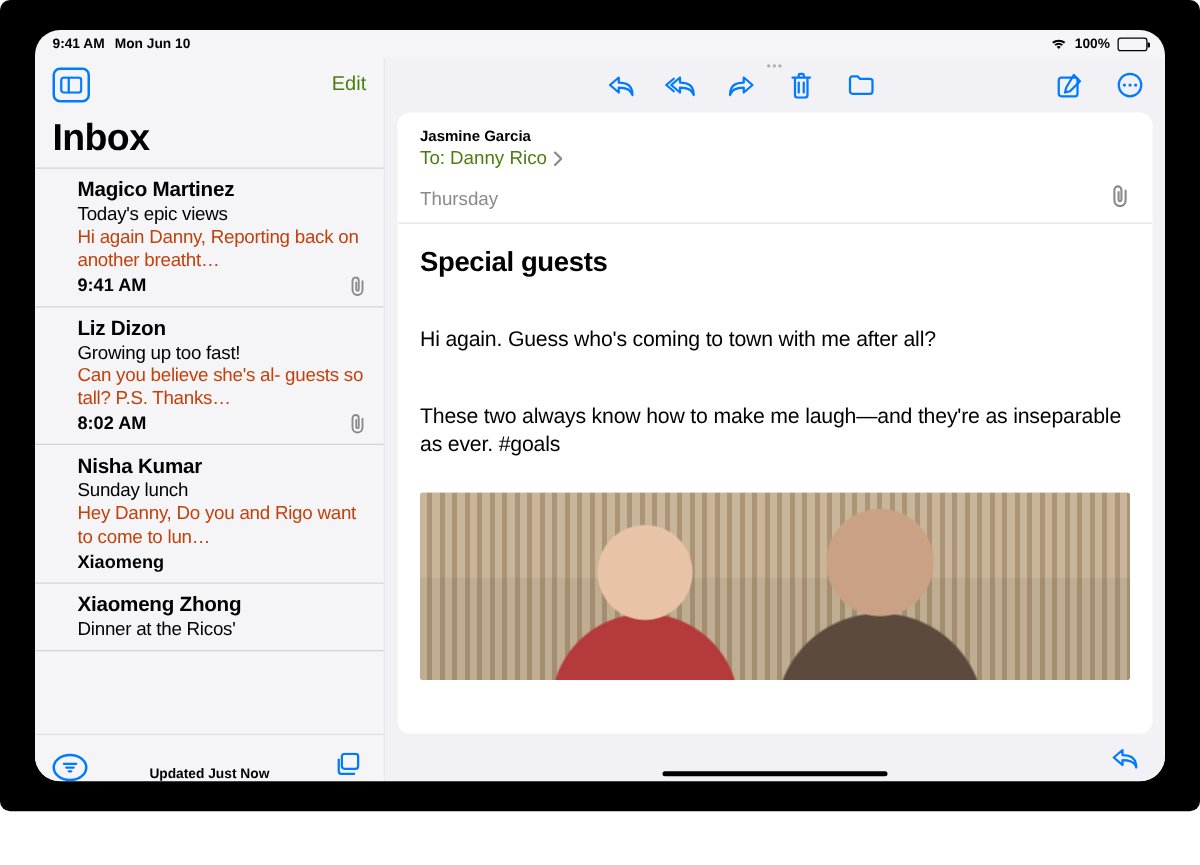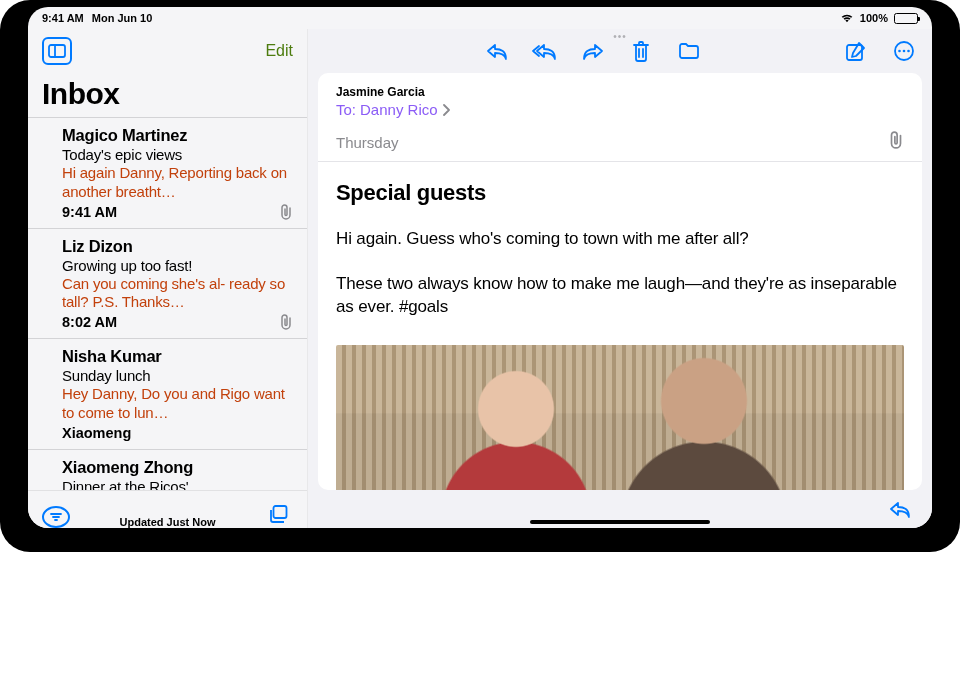--- a/index.html
+++ b/index.html
@@ -11,24 +11,24 @@
     }
     body {
       background: #fff;
       width: 960px;
       height: 692px;
       overflow: hidden;
     }
     
     .device {
       width: 960px;
-      height: 552px;
+      height: 649px;
       background: #000;
-      border-radius: 30px;
-      padding: 7px 28px 24px 28px;
+      border-radius: 8px;
+      padding: 24px 28px 24px 28px;
       position: relative;
     }
     .screen {
       width: 100%;
       height: 100%;
       background: #f5f5f7;
       border-radius: 20px;
       overflow: hidden;
       position: relative;
       display: flex;
@@ -245,21 +245,21 @@
       position: relative;
     }
     .mail-from {
       font-size: 12px;
       font-weight: 700;
     }
     .mail-to-row {
       display: flex;
       align-items: center;
       gap: 4px;
-      color: #8b5cf6;
+      color: #4d7c0f;
       font-size: 15px;
       margin-top: 2px;
     }
     .mail-date {
       color: #8a8a8e;
       font-size: 15px;
       margin-top: 16px;
     }
     .mail-attach {
       position: absolute;
@@ -274,21 +274,21 @@
       overflow: hidden;
     }
     .mail-subject-big {
       font-size: 22px;
       font-weight: 700;
       letter-spacing: -0.3px;
     }
     .mail-para {
       font-size: 17px;
       line-height: 1.35;
-      margin-top: 22px;
+      margin-top: 38px;
       letter-spacing: -0.15px;
     }
     .mail-image {
       margin-top: 26px;
       width: 100%;
       height: 150px;
       border-radius: 2px;
       background:
         linear-gradient(180deg, rgba(0,0,0,0) 0%, rgba(0,0,0,0) 45%, rgba(0,0,0,0.05) 46%, rgba(0,0,0,0.05) 100%),
         repeating-linear-gradient(90deg, #c9b69a 0 6px, #ab9576 6px 10px),
@@ -390,21 +390,21 @@
                 <svg width="14" height="16" viewBox="0 0 14 16">
                     <path d="M11 4 V11 A4 4 0 0 1 3 11 V3.5 A2.5 2.5 0 0 1 8 3.5 V10.5 A1 1 0 0 1 6 10.5 V5" fill="none" stroke="#8a8a8e" stroke-width="1.5" stroke-linecap="round"></path>
                   </svg>
               </span>
             </div>
           </div>
 
           <div class="msg-item">
             <div class="msg-sender">Liz Dizon</div>
             <div class="msg-subject">Growing up too fast!</div>
-            <div class="msg-preview">Can you coming she's al- ready so tall? P.S. Thanks…</div>
+            <div class="msg-preview">Can you believe she's al- guests so tall? P.S. Thanks…</div>
             <div class="msg-meta-row">
               <div class="msg-time">8:02 AM</div>
               <span class="attach-icon">
                 <svg width="14" height="16" viewBox="0 0 14 16">
                     <path d="M11 4 V11 A4 4 0 0 1 3 11 V3.5 A2.5 2.5 0 0 1 8 3.5 V10.5 A1 1 0 0 1 6 10.5 V5" fill="none" stroke="#8a8a8e" stroke-width="1.5" stroke-linecap="round"></path>
                   </svg>
               </span>
             </div>
           </div>
 

